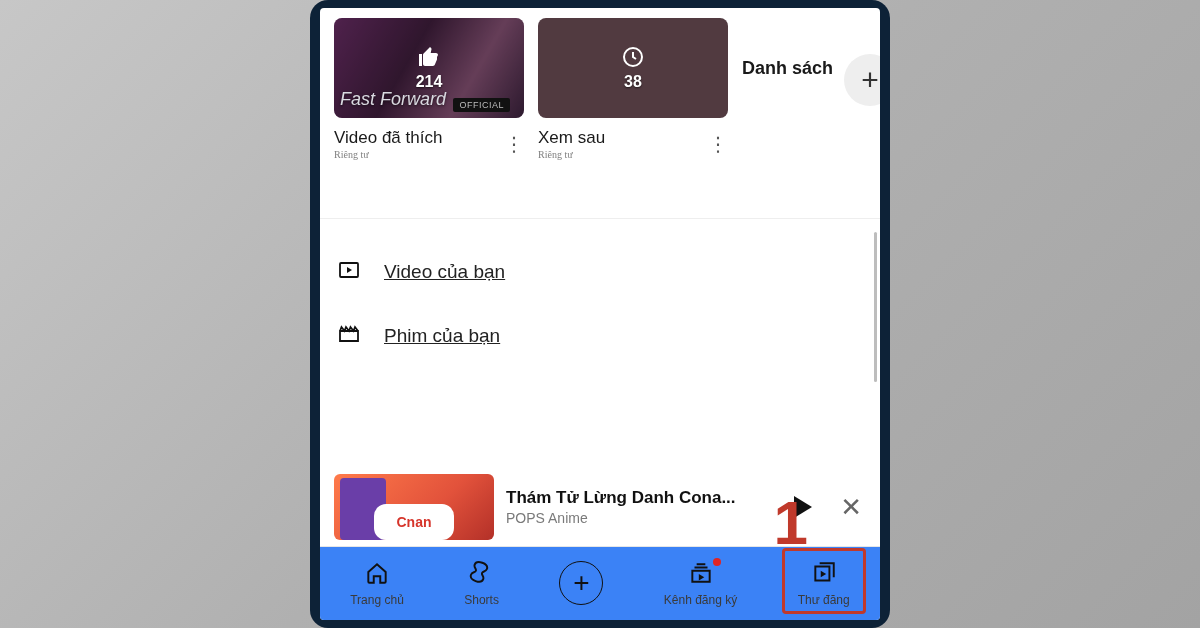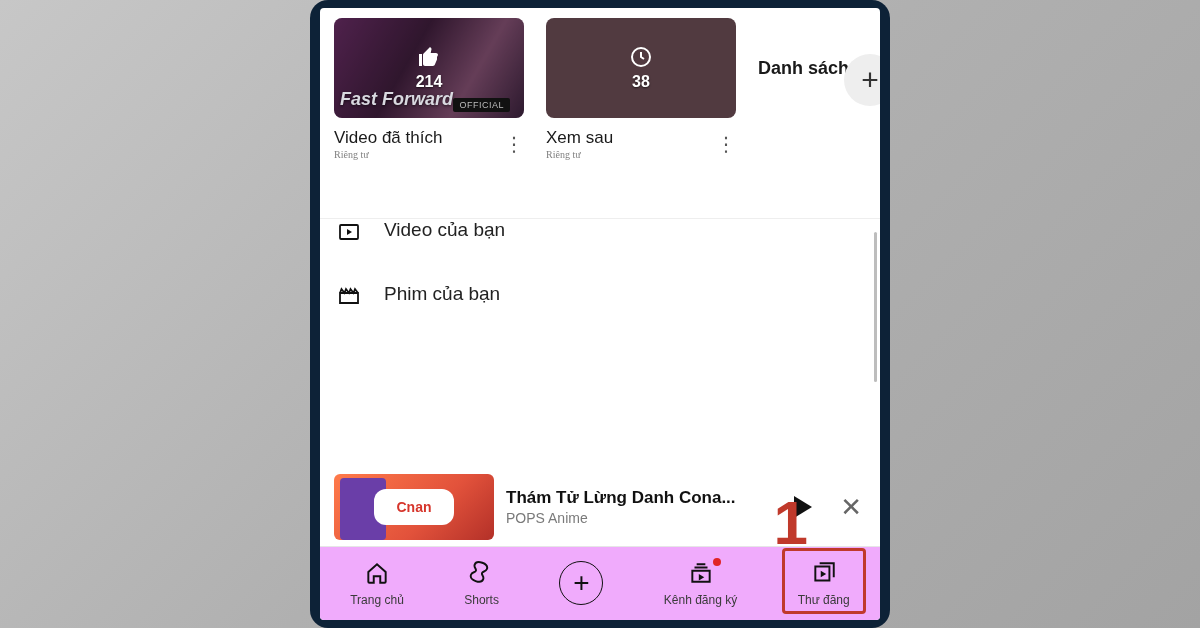--- a/index.html
+++ b/index.html
@@ -5,65 +5,65 @@
     * { margin:0; padding:0; box-sizing:border-box; font-family: -apple-system, Helvetica, Arial, sans-serif; }
     body { width:1200px; height:628px; overflow:hidden; background:linear-gradient(135deg,#c7c7c7 0%,#b0b0b0 50%,#a3a3a3 100%); display:flex; align-items:center; justify-content:center; }
 
     
     .phone { width:580px; height:628px; background:#0d2237; border-radius:18px; padding:8px 10px; position:relative; }
     .screen { width:100%; height:100%; background:#fff; border-radius:4px; overflow:hidden; position:relative; }
 
     .content { position:absolute; inset:0; }
 
     
-    .playlists { display:flex; padding:10px 14px 0 14px; gap:22px; }
+    .playlists { display:flex; padding:10px 14px 0 14px; gap:14px; }
     .pl-card { width:190px; display:flex; flex-direction:column; }
     .pl-thumb { width:190px; height:100px; border-radius:8px; position:relative; background:#3a2b37; display:flex; flex-direction:column; align-items:center; justify-content:center; color:#fff; overflow:hidden;}
     .pl-thumb.liked { background:linear-gradient(120deg,#6b2f68 0%, #3a1e38 40%, #8c5a79 70%, #36233a 100%); }
     .pl-thumb.liked::before{content:"";position:absolute;inset:0;background:rgba(30,10,25,.35);}
     .pl-thumb.later { background:#513a40;}
-    .pl-overlay-title{position:absolute;left:6px;bottom:8px;color:#d9d9e0;font-size:18px;font-weight:700;font-style:italic;text-shadow:0 1px 3px rgba(0,0,0,.6);}
+    .pl-overlay-title{position:absolute;left:6px;bottom:8px;color:#d9d9e0;font-size:18px;font-weight:400;font-style:italic;text-shadow:0 1px 3px rgba(0,0,0,.6);}
     .pl-count { font-size:16px; font-weight:700; margin-top:4px; text-shadow:0 1px 2px rgba(0,0,0,.6); position:relative;z-index:2;}
     .icon-slot { width:24px; height:24px; position:relative;z-index:2;}
     .yg-tag{position:absolute;right:14px;bottom:6px;background:#111;color:#bbb;font-size:9px;padding:2px 6px;border-radius:2px;letter-spacing:.5px;}
     .pl-meta { display:flex; align-items:center; justify-content:space-between; margin-top:10px; }
     .pl-text .title { font-size:17px; color:#1a1a1a; }
     .pl-text .sub   { font-size:10px; color:#808080; margin-top:1px;font-family:Liberation Serif, serif; }
     .dots { font-size:20px; color:#555; line-height:10px; padding:0 0 0 4px; cursor:pointer;}
 
     .partial-title { margin-top:40px; align-self:flex-start; font-size:18px; color:#1a1a1a;font-weight:bold;}
 
     
     .add-circle { position:absolute; top:46px; right:-16px; width:52px; height:52px; border-radius:50%; background:#eee; display:flex; align-items:center; justify-content:center; font-size:30px; color:#333;}
 
     
     .rows { margin-top:58px; border-top:1px solid #eee; }
-    .row  { display:flex; align-items:flex-start; height:64px; padding:0 16px; gap:22px; font-size:19px; color:#222; position:relative; }
+    .row  { display:flex; align-items:flex-end; height:64px; padding:0 16px; gap:22px; font-size:19px; color:#222; position:relative;text-decoration:underline; }
     .row-icon { width:26px; height:26px; flex:0 0 26px; display:flex; align-items:center; justify-content:center;}
     .row svg { width:24px; height:24px; }
 
     .marker2{ position:absolute; left:12px; top:0; width:300px; height:100%; border:3px solid #c0392b; border-radius:4px; pointer-events:none;}
     .num2 { position:absolute; left:340px; top:-8px; font-size:62px; font-weight:800; color:#c0392b; }
     .check-badge { position:absolute; right:26px; top:50%; transform:translateY(-50%); width:32px; height:32px; background:#000; border-radius:50%; display:flex; align-items:center; justify-content:center;}
     .check-badge svg{width:18px;height:18px;}
 
     
     .mini { position:absolute; left:14px; right:14px; bottom:78px; height:70px; display:flex; align-items:center; gap:12px; }
-    .mini-thumb{ width:160px; height:66px; border-radius:6px; background:linear-gradient(135deg,#ff7a4a 0%,#e2523b 60%,#b33028 100%); display:flex; align-items:center; justify-content:center; position:relative; overflow:hidden;}
+    .mini-thumb{ width:160px; height:66px; border-radius:6px; background:linear-gradient(135deg,#ff7a4a 0%,#e2523b 60%,#b33028 100%); display:flex; align-items:flex-end; justify-content:center; position:relative; overflow:hidden;}
     .mini-thumb .logo{ width:80px; height:36px; border-radius:12px; background:#fff; display:flex; align-items:center; justify-content:center; color:#d6352b; font-weight:800; font-size:14px; position:relative; z-index:2;}
     .mini-thumb::before{content:"";position:absolute;left:6px;top:4px;width:46px;height:62px;background:#6a3ea8;border-radius:4px;}
     .mini-text .t{ font-size:17px; color:#111;font-weight:bold;}
     .mini-text .s{ font-size:14px; color:#7a7a7a; margin-top:2px;}
     .mini-ctrl{ margin-left:auto; display:flex; align-items:center; gap:28px; padding-right:4px;}
     .play-tri { width:0;height:0;border-left:18px solid #111;border-top:11px solid transparent;border-bottom:11px solid transparent;}
     .close-x { font-size:26px; color:#666; font-weight:300;}
     .num1{ position:absolute; right:58px; bottom:-16px; font-size:62px; font-weight:800; color:#c0392b; z-index:5;}
 
     
-    .nav { position:absolute; left:0; right:0; bottom:0; height:74px; border-top:1px solid #e6e6e6; display:flex; align-items:center; justify-content:space-around; background:#f0abfc; z-index:3;}
+    .nav { position:absolute; left:0; right:0; bottom:0; height:74px; border-top:1px solid #e6e6e6; display:flex; align-items:center; justify-content:space-around; background:#3b82f6; z-index:3;}
     .nav-item{ display:flex; flex-direction:column; align-items:center; gap:4px; font-size:12px; color:#3a3a3a; position:relative;}
     .nav-item svg{ width:26px; height:26px;}
     .nav-create{ width:44px; height:44px; border:1.6px solid #111; border-radius:50%; display:flex; align-items:center; justify-content:center; font-size:28px; color:#111; margin-top:-2px;}
     .sub-dot{ position:absolute; top:-2px; right:16px; width:8px; height:8px; background:#e02424; border-radius:50%;}
     .marker1{ position:absolute; right:14px; bottom:6px; width:84px; height:66px; border:3px solid #c0392b; border-radius:4px; pointer-events:none; z-index:4;}
 
     .scrollbar{position:absolute;right:3px;top:224px;width:3px;height:150px;background:#bdbdbd;border-radius:2px;}
   </style>
 </head>
 <body>

